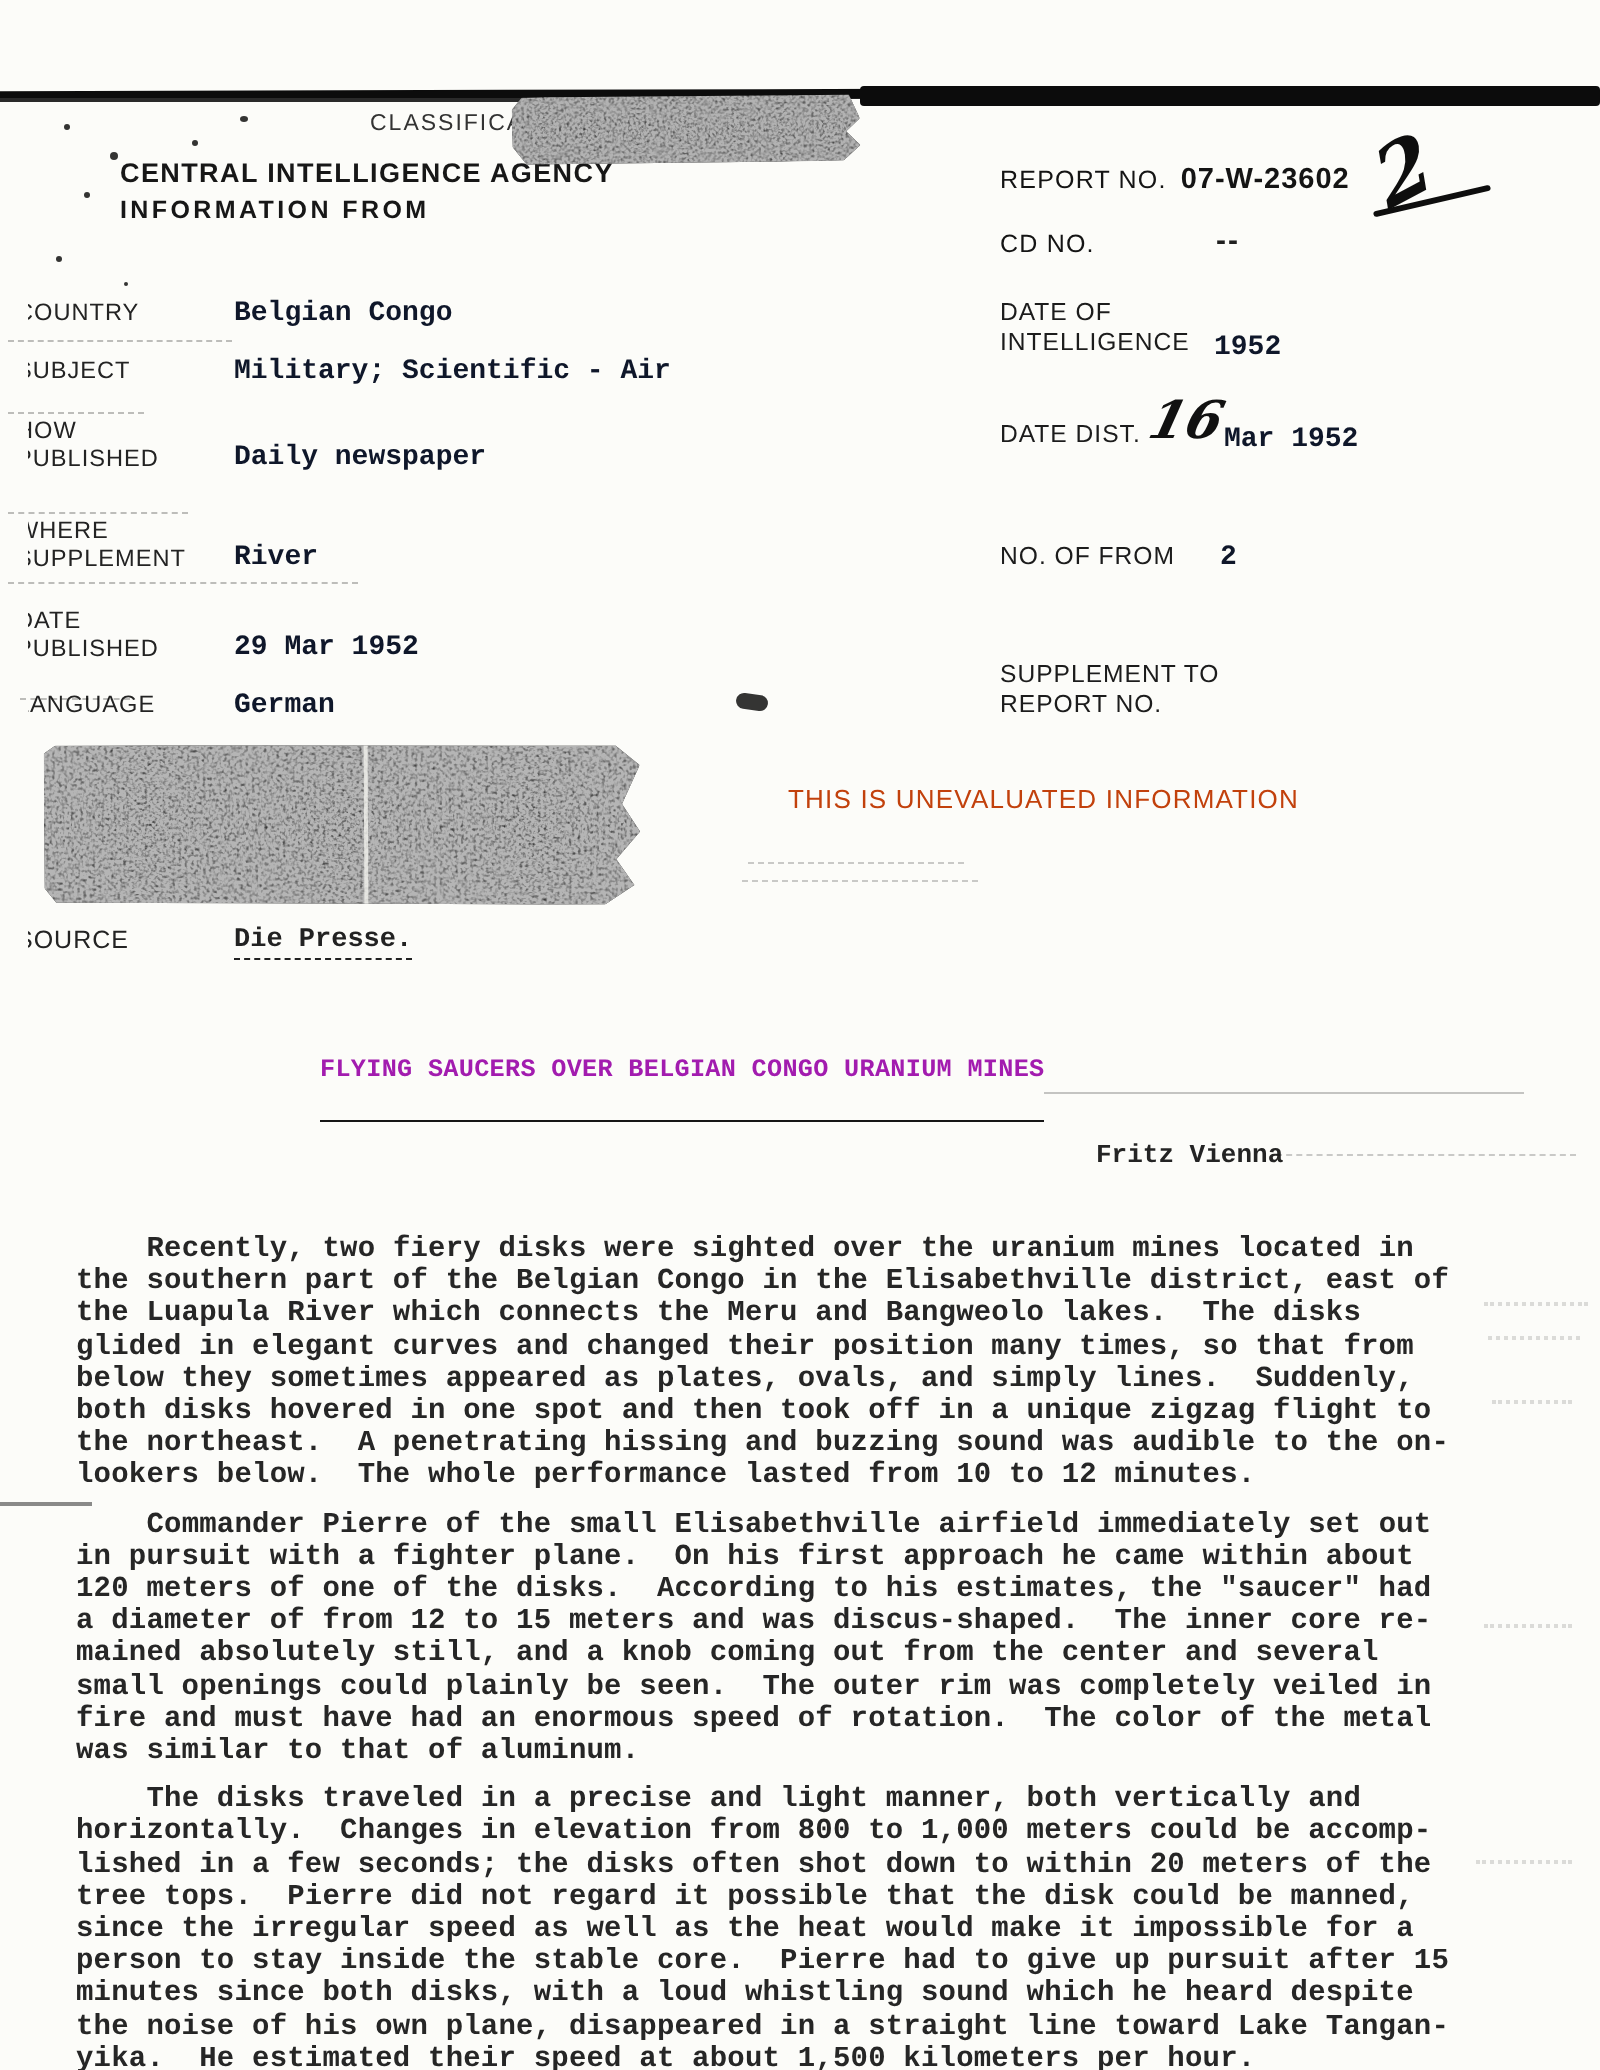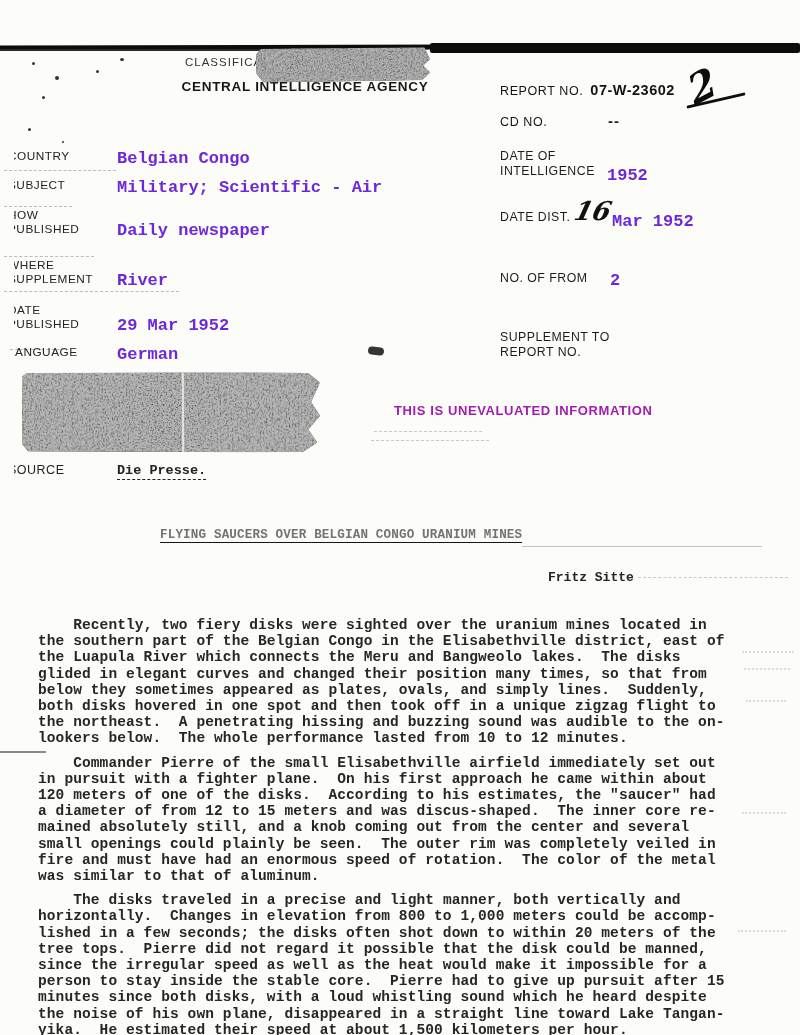--- a/index.html
+++ b/index.html
@@ -11,50 +11,50 @@
   .abs{position:absolute;}
   
   .topbar1{left:0;top:45px;width:450px;height:5px;background:#0c0c0c;transform:rotate(-.15deg);}
   .topbar2{left:430px;top:43px;width:370px;height:10px;background:#0c0c0c;border-radius:2px;}
   .topbar3{left:0;top:49px;width:300px;height:2px;background:#2a2a2a;}
   .speck{background:#111;border-radius:50%;opacity:.85;}
   
   .classification{left:185px;top:56px;font-size:11.5px;letter-spacing:1px;color:#333;z-index:1;}
   .stamp{left:256px;top:47px;width:174px;height:35px;z-index:2;transform:rotate(-1.2deg);
          clip-path:polygon(0 18%,3% 0,97% 6%,100% 40%,96% 58%,100% 78%,95% 100%,4% 96%,0 70%);}
-  .agency{left:60px;top:79px;width:490px;text-align:center;font-weight:bold;color:#171717;}
+  .agency{left:60px;top:79px;width:490px;text-align:left;font-weight:bold;color:#171717;}
   .agency .l1{font-size:13.5px;letter-spacing:.7px;margin-bottom:4px;}
   .agency .l2{font-size:12.5px;letter-spacing:1.7px;margin-bottom:3px;}
   .agency .l3{font-size:13px;letter-spacing:1.2px;}
   .repno{left:500px;top:82px;font-size:12.5px;letter-spacing:.6px;color:#141414;}
   .repno .val{font-size:14.5px;font-weight:bold;margin-left:7px;letter-spacing:.5px;}
   .cdno{left:500px;top:115px;font-size:12.5px;letter-spacing:.6px;color:#141414;}
   .cdval{left:608px;top:112px;font-size:15px;font-weight:bold;letter-spacing:1px;}
   .hw2{left:688px;top:62px;font-family:"DejaVu Serif",serif;font-style:italic;font-weight:bold;
        font-size:40px;color:#0e0e0e;transform:rotate(-28deg) skewX(-8deg);}
   .hw2tail{left:686px;top:99px;width:60px;height:3px;background:#0e0e0e;transform:rotate(-13deg);border-radius:2px;}
   
   .flabel{overflow:hidden;width:108px;color:#232323;}
   .flabel>span{display:block;margin-left:-6px;white-space:pre-line;font-size:11.8px;letter-spacing:.5px;line-height:14px;}
   .rlabel{color:#1c1c1c;font-size:12.3px;letter-spacing:.5px;line-height:15px;white-space:pre-line;}
   .mono,.tval{font-family:"Liberation Mono","DejaVu Sans Mono",monospace;}
-  .tval{font-size:17px;font-weight:bold;color:#6d28d9;}
+  .tval{font-size:14px;font-weight:bold;color:#0f172a;}
   .hw16{left:575px;top:196px;font-family:"DejaVu Serif",serif;font-style:italic;font-weight:bold;
         font-size:26px;color:#111;transform:skewX(-14deg);}
   
   .redaction{left:22px;top:372px;width:298px;height:81px;transform:rotate(-.3deg);
              clip-path:polygon(0 5%,2% 0,96% 2%,100% 14%,97% 38%,100% 55%,96% 72%,99% 88%,94% 100%,2% 97%,0 88%);}
-  .notice{left:394px;top:403px;font-size:13px;font-weight:bold;letter-spacing:.6px;color:#a21caf;}
+  .notice{left:394px;top:392px;font-size:13px;font-weight:normal;letter-spacing:.6px;color:#c2410c;}
   .srcval{left:117px;top:463px;font-size:13.5px;font-weight:bold;color:#222;
           border-bottom:1.6px dashed #222;padding-bottom:1px;}
   
   .watermark{left:297px;top:502px;font-size:30px;font-weight:bold;letter-spacing:2px;
              color:rgba(130,130,130,.18);-webkit-text-stroke:1.2px rgba(120,120,120,.75);z-index:3;}
-  .title{left:160px;top:528px;font-size:12.6px;font-weight:bold;letter-spacing:.15px;color:#737373;
-         border-bottom:1.6px solid #161616;padding-bottom:0;}
+  .title{left:160px;top:528px;font-size:12.6px;font-weight:bold;letter-spacing:.15px;color:#a21caf;
+         border-bottom:1.6px solid #161616;padding-bottom:18px;}
   .byline{left:548px;top:570px;font-size:13px;font-weight:bold;color:#242424;}
   .body{left:38px;top:617px;width:732px;}
   .body p{margin:0 0 8px 0;white-space:pre-wrap;font-family:"Liberation Mono","DejaVu Sans Mono",monospace;
           font-size:14.5px;line-height:16.2px;font-weight:bold;color:#262626;letter-spacing:.1px;}
   
   .dash{border-top:1px dashed rgba(0,0,0,.25);height:0;}
   .dot{border-top:2px dotted rgba(0,0,0,.13);height:0;}
   .soft{background:rgba(0,0,0,.22);height:1px;}
   .hard{background:rgba(0,0,0,.45);height:1.5px;}
 </style>
@@ -85,20 +85,21 @@
           <feColorMatrix type="matrix" values="0 0 0 0 0.55  0 0 0 0 0.55  0 0 0 0 0.55  0.9 0.9 0.9 0 -0.45"></feColorMatrix>
         </filter>
       </defs>
       <rect width="174" height="35" fill="#141414"></rect>
       <rect width="174" height="35" filter="url(#nz1)" opacity="0.9"></rect>
     </svg>
   </div>
 
   <div class="abs agency">
     <div class="l1">CENTRAL INTELLIGENCE AGENCY</div>
+    <div class="l2">INFORMATION FROM</div>
   </div>
 
   <div class="abs repno">
     <span>REPORT NO.</span><span class="val">07-W-23602</span>
   </div>
   <div class="abs hw2">2</div>
   <div class="abs hw2tail"></div>
   <div class="abs cdno">CD NO.</div>
   <div class="abs cdval">--</div>
 
@@ -164,21 +165,21 @@
   </div>
 
   <div class="abs notice">THIS IS UNEVALUATED INFORMATION</div>
 
   <div class="abs flabel" style="left:14px;top:463px">
       <span style="font-size:12.5px">SOURCE</span>
     </div>
   <div class="abs mono srcval">Die Presse.</div>
 
   <div class="abs mono title">FLYING SAUCERS OVER BELGIAN CONGO URANIUM MINES</div>
-  <div class="abs mono byline">Fritz Sitte</div>
+  <div class="abs mono byline">Fritz Vienna</div>
 
   <div class="abs body">
     <p>    Recently, two fiery disks were sighted over the uranium mines located in
 the southern part of the Belgian Congo in the Elisabethville district, east of
 the Luapula River which connects the Meru and Bangweolo lakes.  The disks
 glided in elegant curves and changed their position many times, so that from
 below they sometimes appeared as plates, ovals, and simply lines.  Suddenly,
 both disks hovered in one spot and then took off in a unique zigzag flight to
 the northeast.  A penetrating hissing and buzzing sound was audible to the on-
 lookers below.  The whole performance lasted from 10 to 12 minutes.</p>

